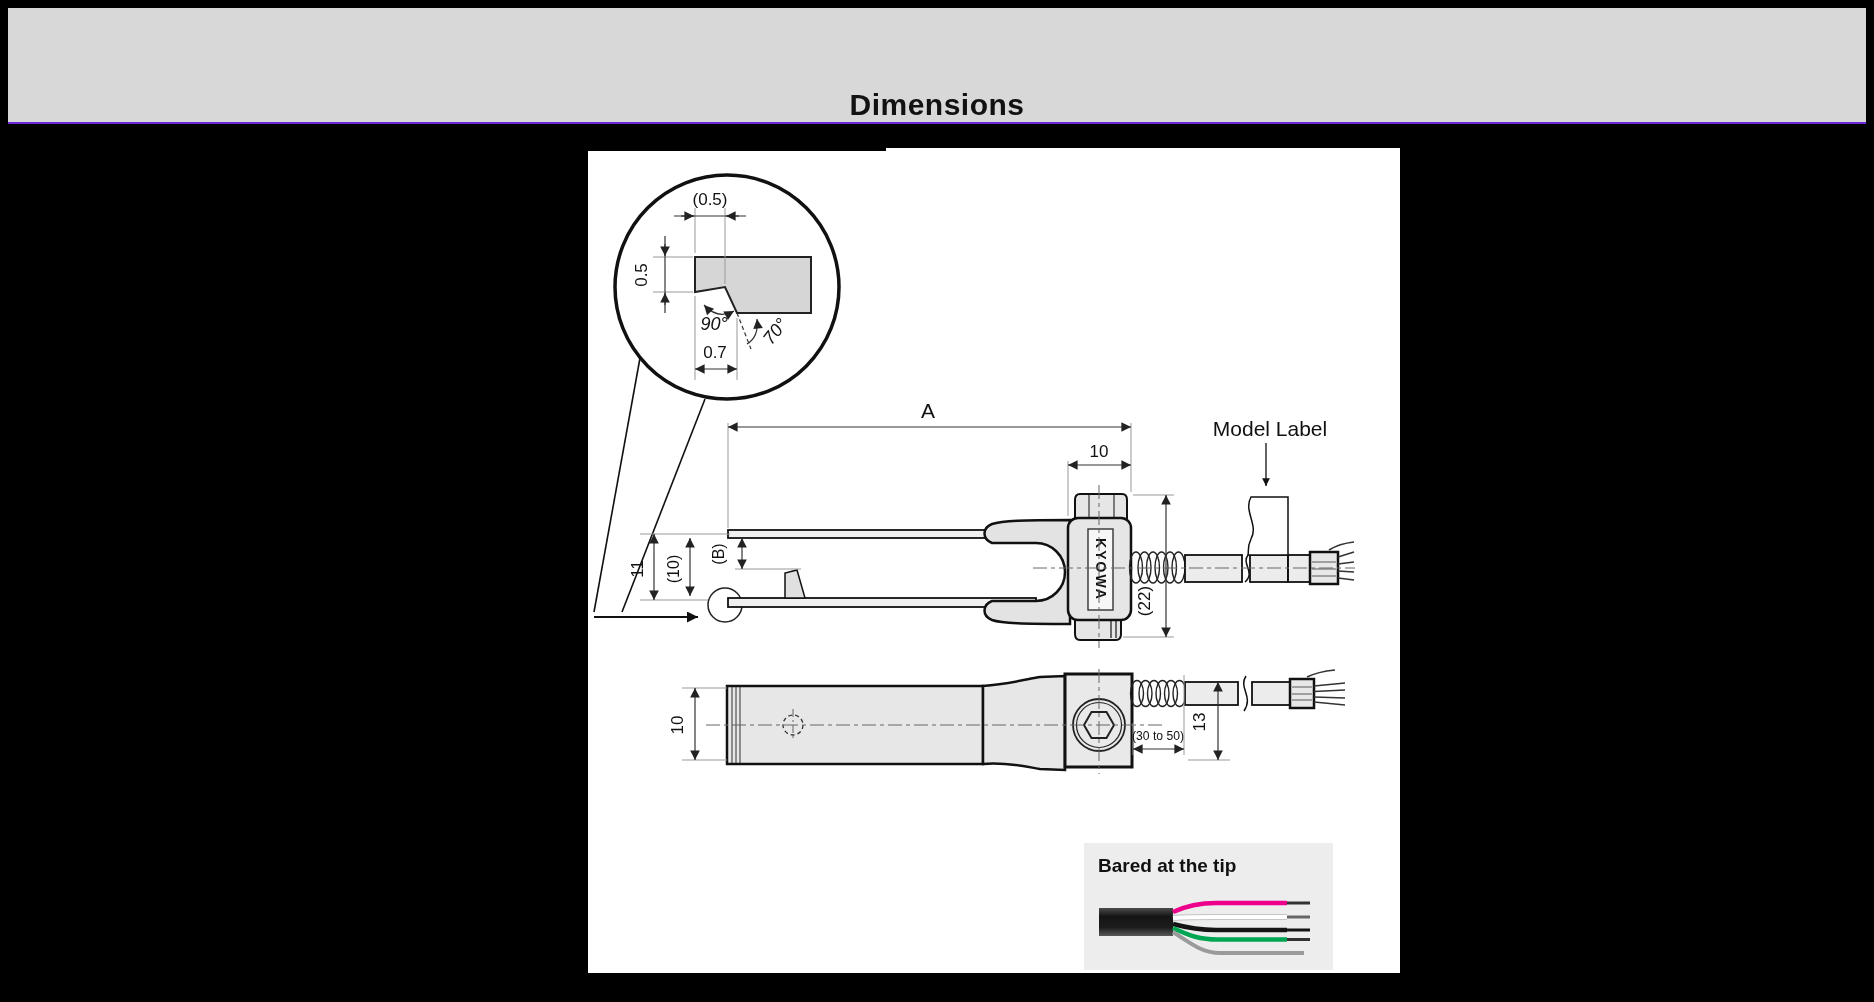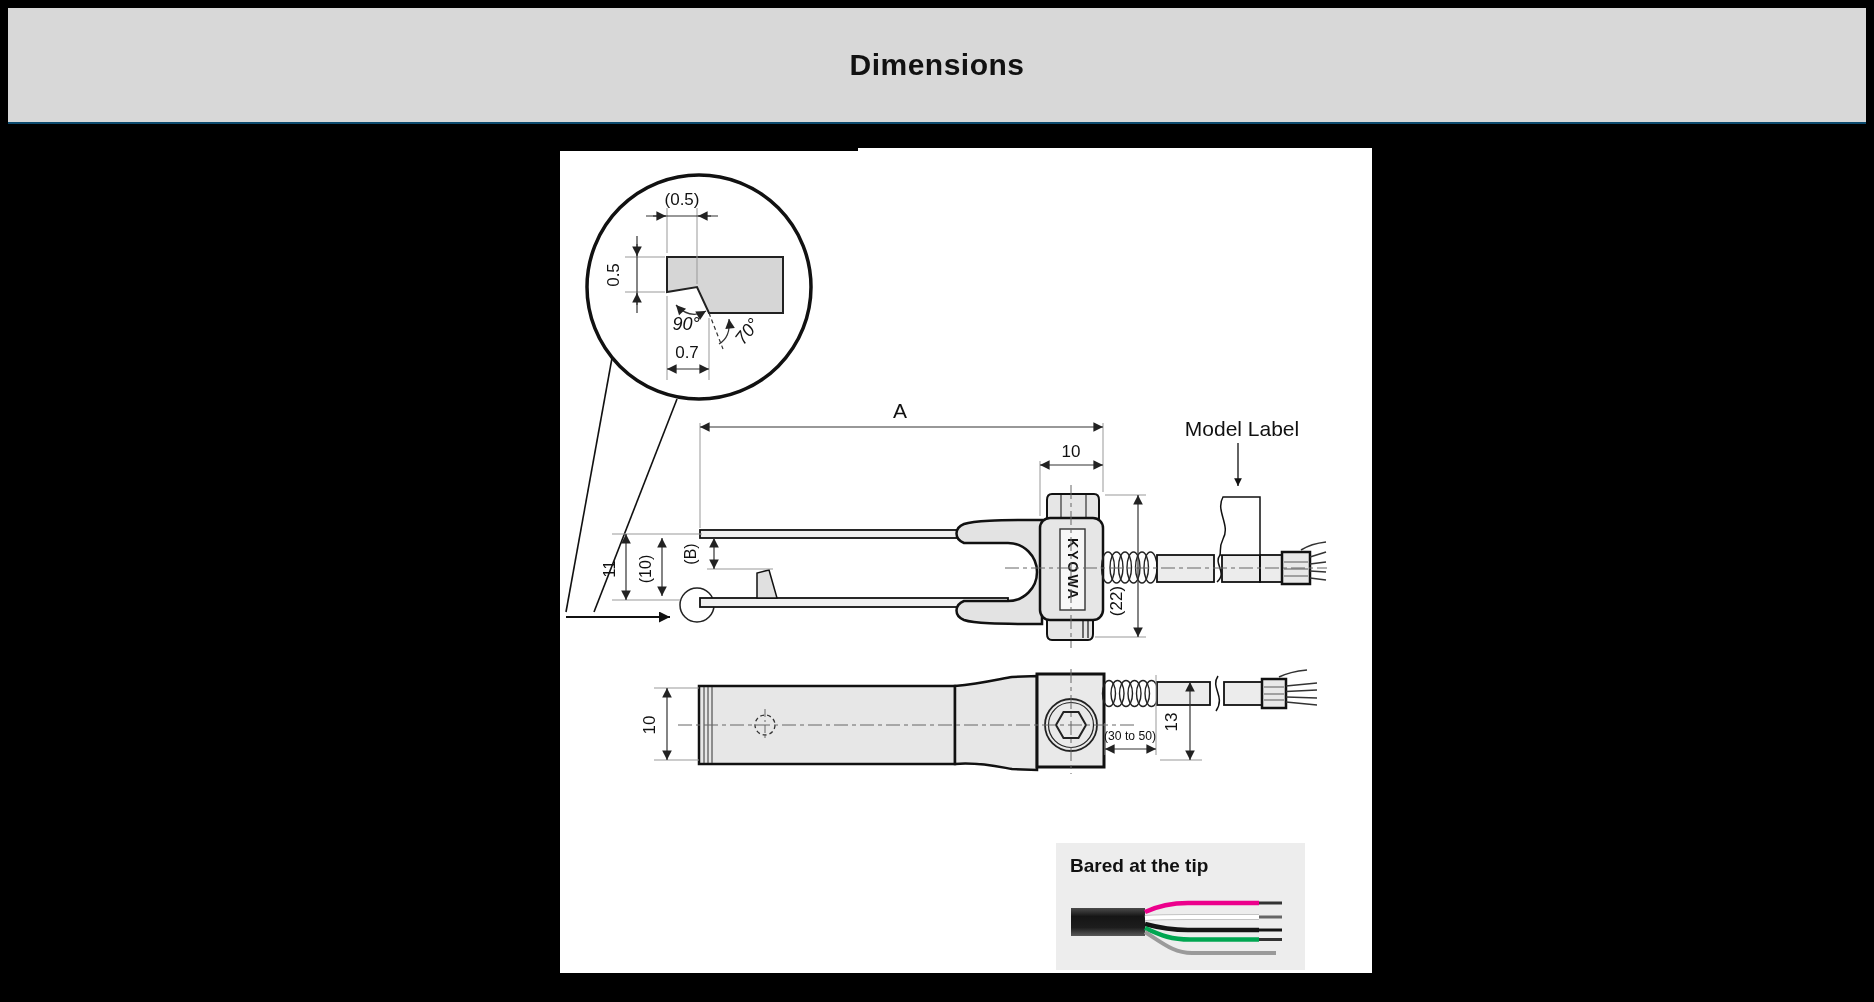--- a/index.html
+++ b/index.html
@@ -1,21 +1,21 @@
 <!DOCTYPE html>
 <html><head>
 <meta charset="utf-8">
 <style>
   html,body{margin:0;padding:0;background:#000;}
   .stage{position:relative;width:1874px;height:1002px;background:#000;overflow:hidden;
          font-family:"Liberation Sans",sans-serif;}
   .header{position:absolute;left:8px;top:8px;right:8px;height:114px;background:#d8d8d8;
-          border-bottom:2px solid #0c4a6e;display:flex;align-items:center;justify-content:center;}
+          border-bottom:2px solid #6d28d9;display:flex;align-items:flex-end;justify-content:center;}
   .header span{font-size:30px;font-weight:bold;color:#111;letter-spacing:.5px;}
-  .panel{position:absolute;left:560px;top:148px;width:812px;height:825px;background:#fff;}
+  .panel{position:absolute;left:588px;top:148px;width:812px;height:825px;background:#fff;}
   svg text{font-family:"Liberation Sans",sans-serif;fill:#111;}
   .dim{font-size:17px;}
   .ang{font-size:18px;font-style:italic;}
 </style>
 </head>
 <body>
 
 <div class="stage">
 
   <div class="header">

